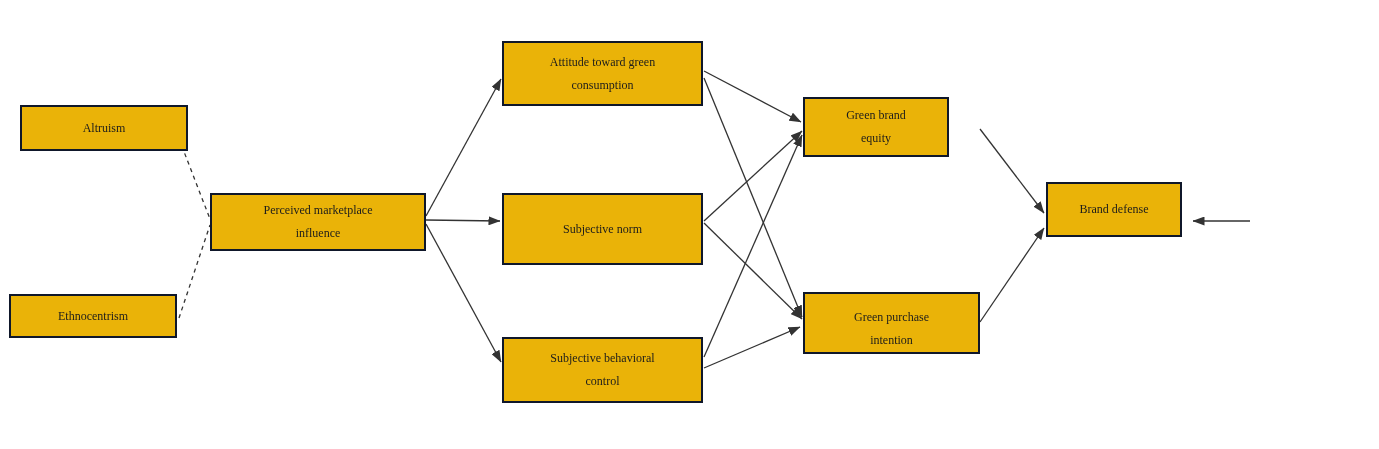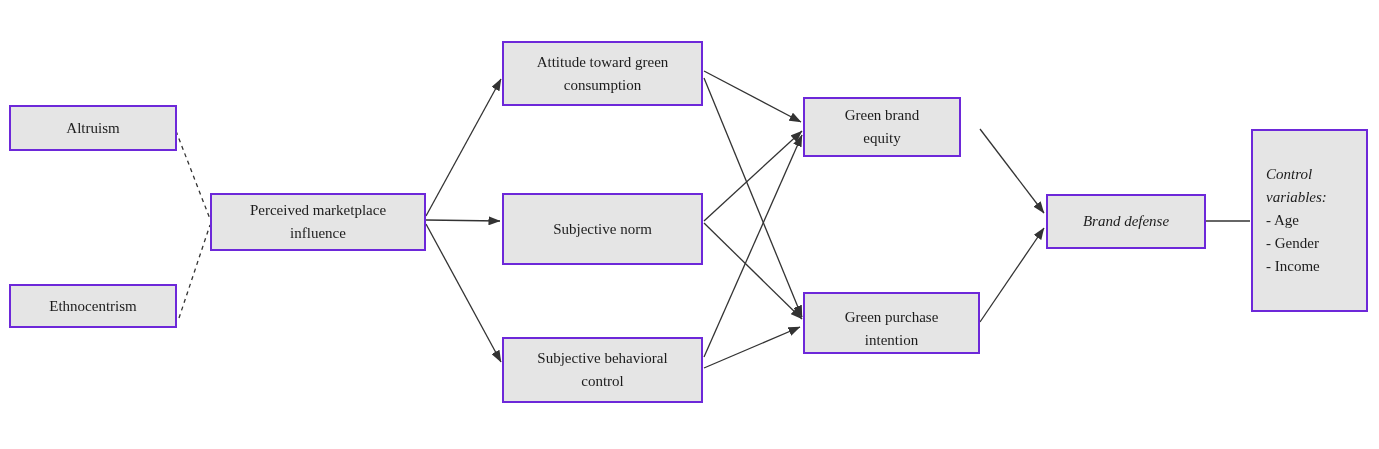--- a/index.html
+++ b/index.html
@@ -17,39 +17,39 @@
     overflow: hidden;
   }
   .edges {
     position: absolute;
     left: 0;
     top: 0;
   }
   .node {
     position: absolute;
     box-sizing: border-box;
-    border: 2px solid #6d28d9;
-    background: #e5e5e5;
+    border: 2px solid #0f172a;
+    background: #eab308;
     display: flex;
     align-items: center;
     justify-content: center;
     text-align: center;
-    font-size: 15px;
+    font-size: 12px;
     line-height: 23px;
     white-space: pre-line;
   }
-  .n-altruism      { left: 9px;    top: 105px; width: 168px; height: 46px; }
-  .n-ethnocentrism { left: 9px;    top: 284px; width: 168px; height: 44px; }
+  .n-altruism      { left: 20px;    top: 105px; width: 168px; height: 46px; }
+  .n-ethnocentrism { left: 9px;    top: 294px; width: 168px; height: 44px; }
   .n-pmi           { left: 210px;  top: 193px; width: 216px; height: 58px; }
   .n-attitude      { left: 502px;  top: 41px;  width: 201px; height: 65px; }
   .n-subjective    { left: 502px;  top: 193px; width: 201px; height: 72px; }
   .n-pbc           { left: 502px;  top: 337px; width: 201px; height: 66px; }
-  .n-gbe           { left: 803px;  top: 97px;  width: 158px; height: 60px; }
+  .n-gbe           { left: 803px;  top: 97px;  width: 146px; height: 60px; }
   .n-gpi           { left: 803px;  top: 292px; width: 177px; height: 62px; align-items: flex-end; }
-  .n-bd            { left: 1046px; top: 194px; width: 160px; height: 55px; font-style: italic; }
+  .n-bd            { left: 1046px; top: 182px; width: 136px; height: 55px; }
   .n-control {
     left: 1251px; top: 129px; width: 117px; height: 183px;
     flex-direction: column;
     align-items: flex-start;
     justify-content: center;
     text-align: left;
     padding: 0 6px 0 13px;
     white-space: normal;
   }
   .n-control .control-title {
@@ -117,20 +117,14 @@
 
   <div class="node n-gpi">
     <span>Green purchase
 intention</span>
   </div>
 
   <div class="node n-bd">
     <span>Brand defense</span>
   </div>
 
-  <div class="node n-control">
-    <div class="control-title">Control variables:</div>
-    <div>- Age</div>
-    <div>- Gender</div>
-    <div>- Income</div>
-  </div>
 
 </div>
 
 </body></html>

